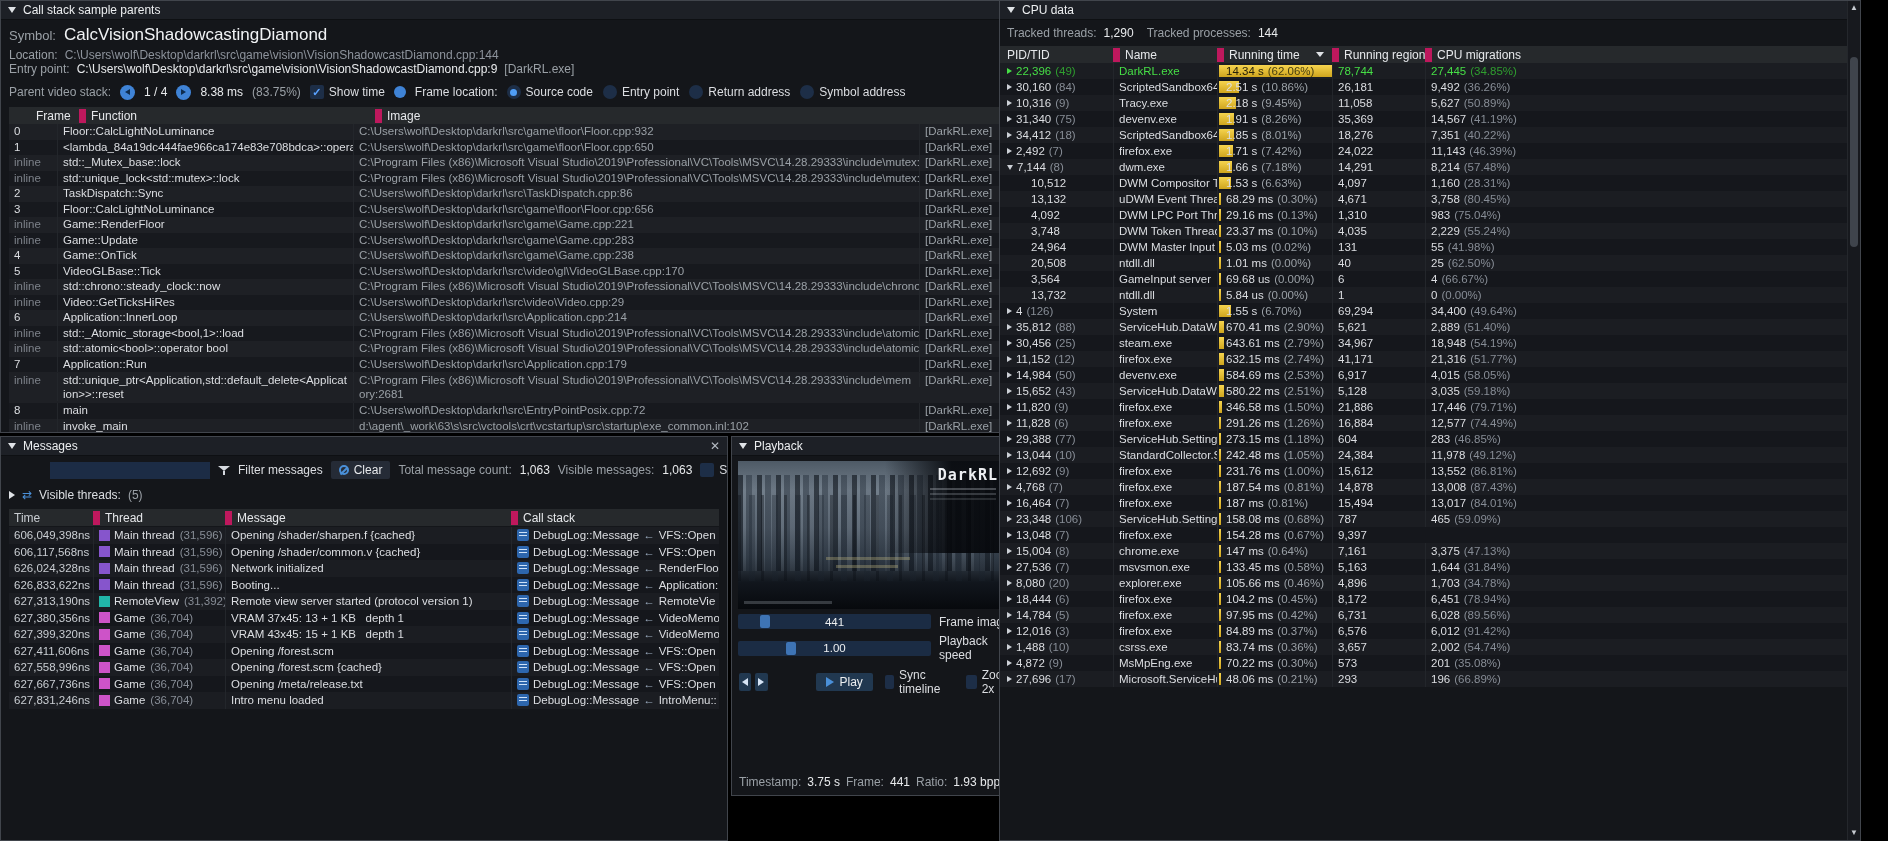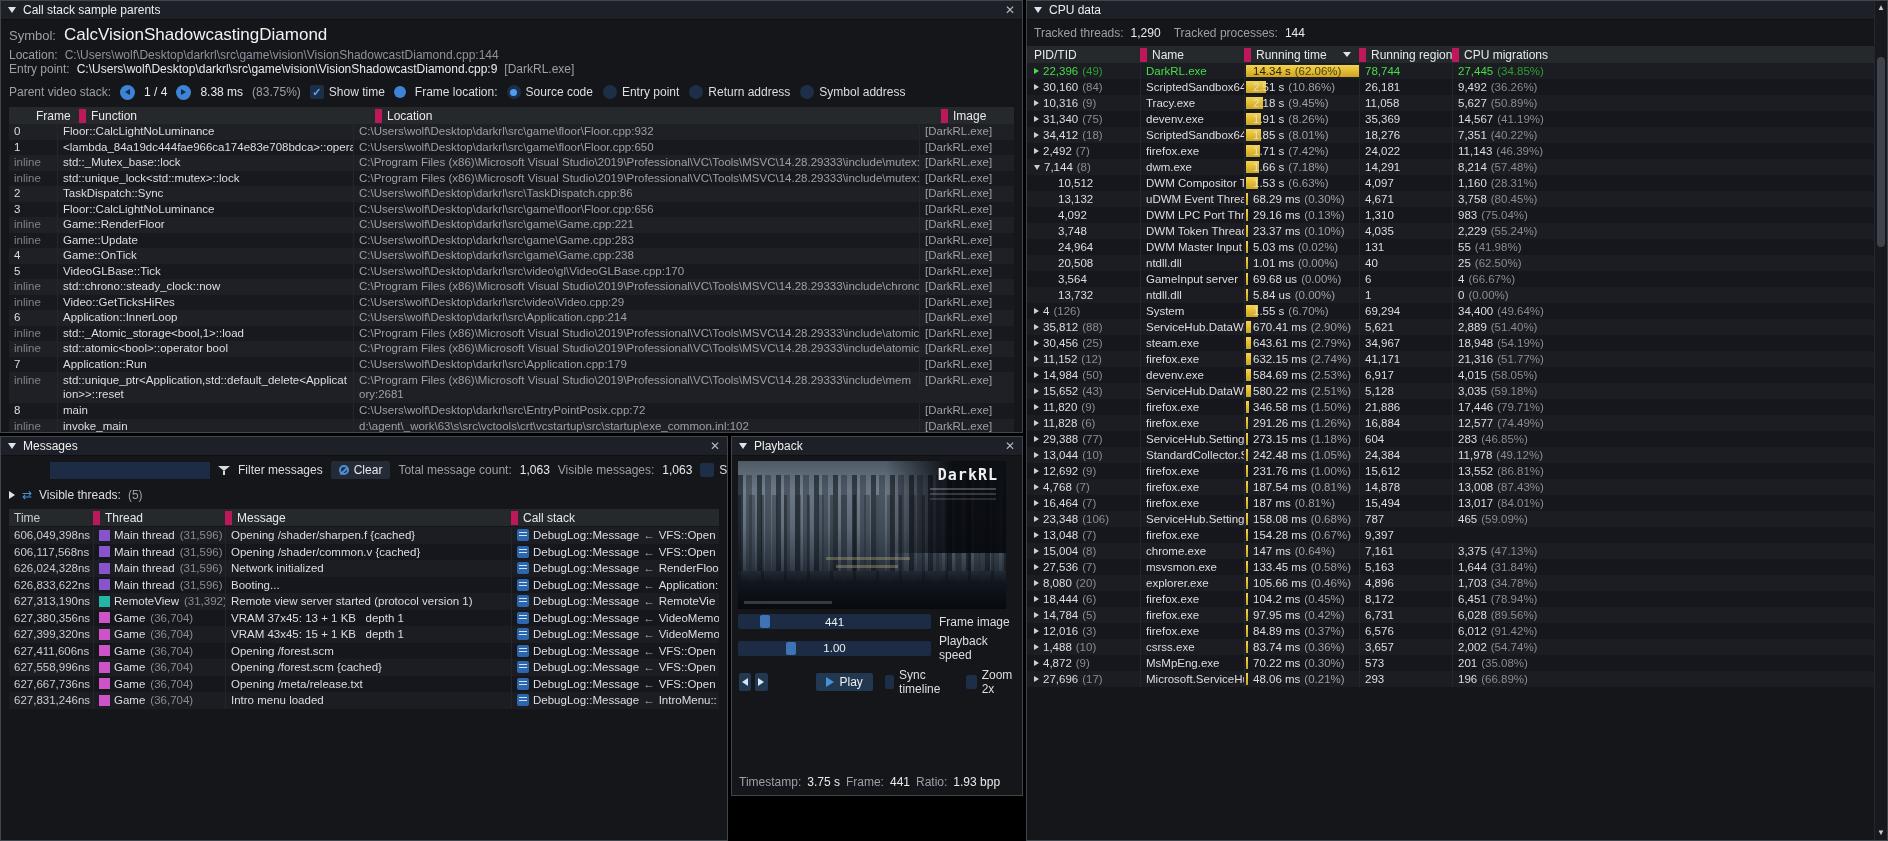--- a/index.html
+++ b/index.html
@@ -2,21 +2,21 @@
 <html><head>
 <meta charset="utf-8">
 <style>
   *{margin:0;padding:0;box-sizing:border-box;}
   html,body{width:1888px;height:841px;overflow:hidden;}
   body{background:#000;position:relative;font-family:"Liberation Sans",sans-serif;color:#dcdee2;-webkit-user-select:none;}
   .panel{position:absolute;background:#14161a;border:1px solid #41454c;overflow:hidden;}
   #p-callstack{left:0;top:0;width:1023px;height:433px;}
   #p-messages{left:0;top:436px;width:728px;height:405px;}
   #p-playback{left:731px;top:436px;width:292px;height:360px;}
-  #p-cpu{left:1026px;top:0;width:862px;height:841px;}
+  #p-cpu{left:999px;top:0;width:862px;height:841px;}
   .titlebar{height:19px;background:#1d2026;display:flex;align-items:center;gap:7px;padding:0 7px;font-size:12px;color:#eceef0;border-bottom:1px solid #0e1013;}
   .title{font-size:12px;}
   .close{margin-left:auto;color:#b4bac2;font-size:12px;cursor:default;}
   .tdown{width:0;height:0;border-left:4.5px solid transparent;border-right:4.5px solid transparent;border-top:6px solid #dfe2e6;display:inline-block;}
   .tdown.small{border-left-width:4px;border-right-width:4px;border-top-width:5px;margin-left:auto;margin-right:3px;}
   .tright{width:0;height:0;border-top:4.5px solid transparent;border-bottom:4.5px solid transparent;border-left:6px solid #dfe2e6;display:inline-block;}
   .lbl{color:#9aa0a6;}
   .dim{color:#8d939c;}
   .dim2{color:#878d96;}
   .val{color:#e8eaec;}
@@ -204,21 +204,20 @@
           <span class="radio-item">
             <span class="radio"></span>
             <span class="wlbl">Symbol address</span>
           </span>
         </span>
     </div>
   </div>
   <div class="t-head" id="cs-head">
     <div class="cell cc-frame">Frame</div>
     <div class="cell cc-func">Function</div>
-    <div class="cell cc-loc">Location</div>
     <div class="cell cc-img">Image</div>
   </div>
   <div class="cs-rows" id="cs-rows">
       <div class="cs-row">
         <div class="cell cc-frame">0</div>
         <div class="cell cc-func">Floor::CalcLightNoLuminance</div>
         <div class="cell cc-loc">C:\Users\wolf\Desktop\darkrl\src\game\floor\Floor.cpp:932</div>
         <div class="cell cc-img">[DarkRL.exe]</div>
       </div>
       <div class="cs-row alt">

